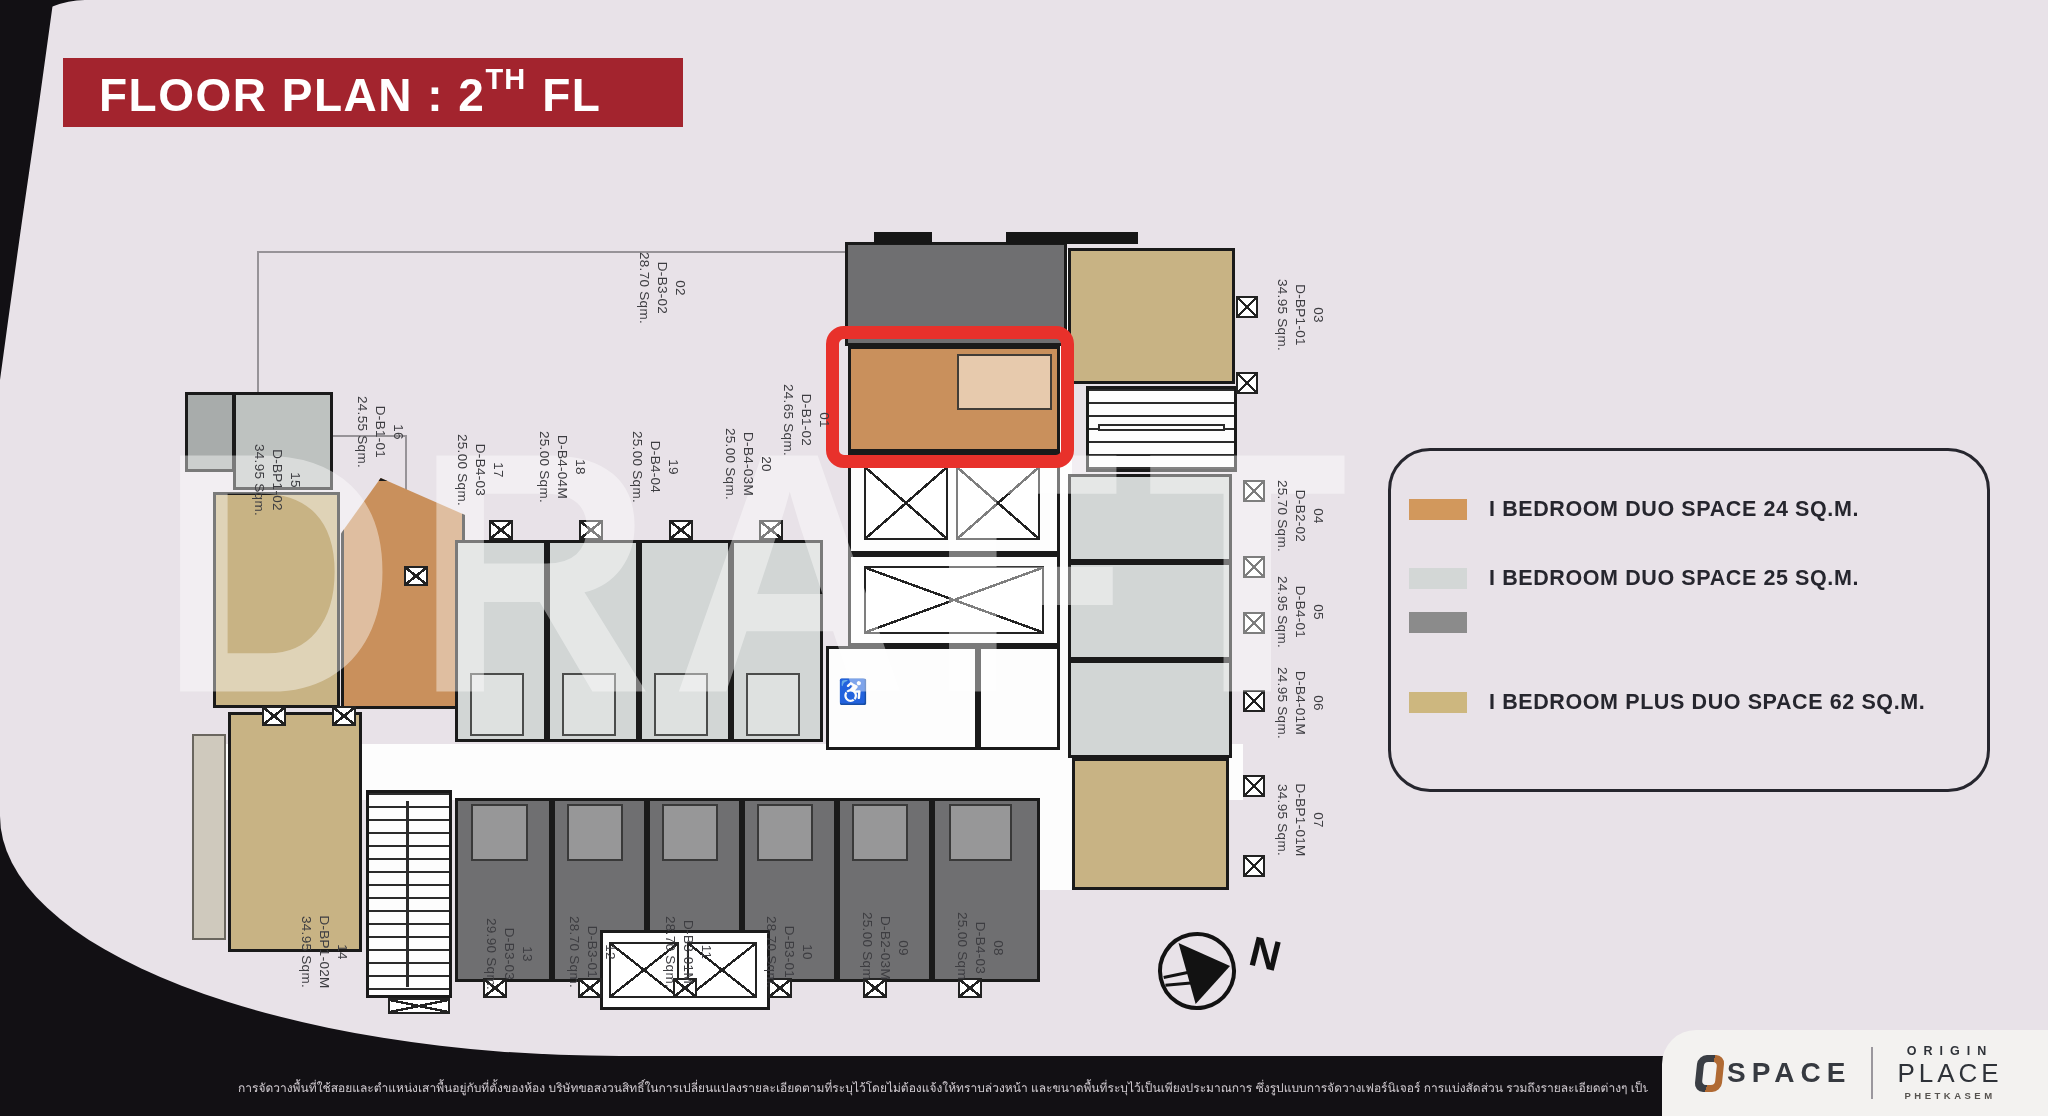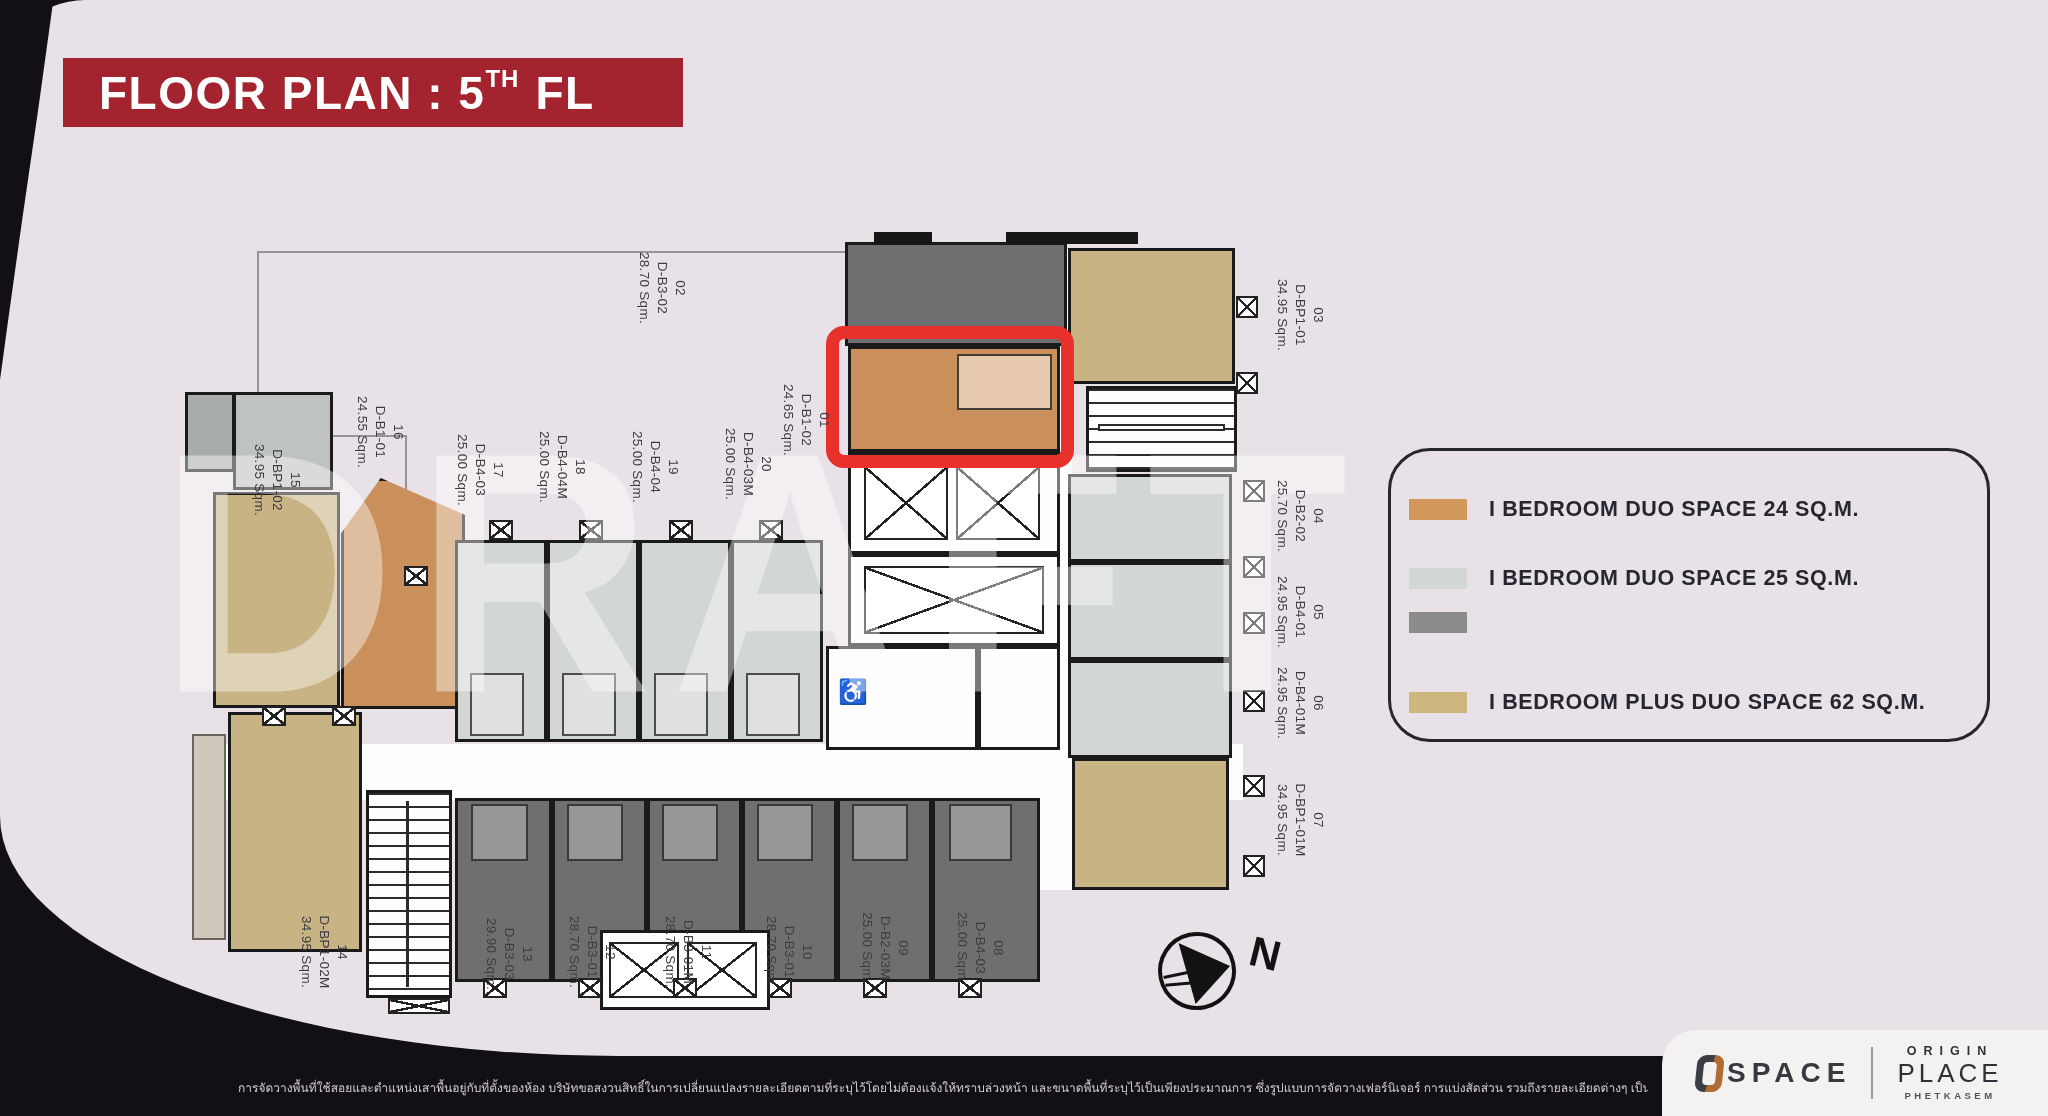--- a/index.html
+++ b/index.html
@@ -7,21 +7,21 @@
          font-family:"Liberation Sans",sans-serif;background:#121014;}
   
   .canvas{position:absolute;left:0;top:0;right:0;bottom:60px;background:#E8E2E8;
           border-radius:85px 0 0 0;border-bottom-left-radius:620px 240px;}
   .corner-wedge{position:absolute;left:0;top:0;width:92px;height:380px;background:#121014;
                 clip-path:polygon(0 0,58% 0,42% 28%,24% 58%,9% 84%,0 100%);}
   
   .banner{position:absolute;left:63px;top:58px;width:620px;height:69px;display:flex;
           align-items:center;padding-left:36px;box-sizing:border-box;}
   .banner-text{color:#fff;font-size:46px;font-weight:800;letter-spacing:1.5px;white-space:nowrap;}
-  .banner-text sup{font-size:24px;vertical-align:22px;letter-spacing:1px;}
+  .banner-text sup{font-size:29px;vertical-align:22px;letter-spacing:1px;}
   .banner-suffix{margin-left:16px;}
   
   #plan{position:absolute;inset:0;}
   .blk{position:absolute;box-sizing:border-box;}
   .b{border:3px solid #1A1A1A;z-index:2;}
   .b-thin{border:2px solid #6a665f;z-index:1;}
   .white{background:#FDFDFD;}
   .white-flat{background:#FDFDFD;z-index:1;}
   .fill-orange{background:var(--c-orange);}
   .fill-light{background:var(--c-light);}
@@ -57,21 +57,21 @@
              letter-spacing:18px;color:rgba(255,255,255,.42);z-index:5;line-height:1;
              transform:scaleY(1.04);pointer-events:none;user-select:none;}
   
   .unit-label{position:absolute;width:160px;transform:translate(-50%,-50%) rotate(90deg);
               text-align:center;font-size:13.5px;line-height:1.32;color:#3d3d41;z-index:7;
               letter-spacing:.3px;}
   .unit-label span{display:block;}
   
   .legend-title{position:absolute;left:1388px;top:270px;width:602px;text-align:center;
                 font-size:50px;font-weight:800;letter-spacing:4px;color:#26262E;}
-  .legend-box{position:absolute;left:1388px;top:448px;width:602px;height:294px;box-sizing:border-box;
+  .legend-box{position:absolute;left:1388px;top:448px;width:602px;height:344px;box-sizing:border-box;
               border:3px solid #26262E;border-radius:42px;}
   .legend-row{position:absolute;left:18px;display:flex;gap:22px;align-items:flex-start;}
   .legend-swatch{width:58px;height:21px;margin-top:4px;flex:none;}
   .legend-lines{font-size:21.5px;font-weight:600;letter-spacing:.6px;color:#26262E;line-height:29px;white-space:nowrap;}
   
   .north{position:absolute;left:1150px;top:922px;width:150px;height:100px;z-index:7;}
   .north-circle{position:absolute;left:8px;top:10px;width:78px;height:78px;border:4px solid #121212;
                 border-radius:50%;box-sizing:border-box;transform:rotate(-12deg);}
   .north-tri{position:absolute;inset:1px;background:#121212;clip-path:polygon(32% 4%,99% 53%,38% 97%);}
   .north-line1{position:absolute;left:1px;top:47%;width:38px;height:3px;background:#121212;}
@@ -95,21 +95,21 @@
   .place-main{font-size:26px;font-weight:500;letter-spacing:4px;color:#2E3238;}
   .place-sub{font-size:9.5px;font-weight:600;letter-spacing:3.5px;color:#56534F;margin-top:2px;}
 </style>
 </head>
 <body>
 
 <div id="stage" style="--c-orange: #C9905C; --c-light: #D2D6D5; --c-dark: #6F6F71; --c-tan: #C8B384; --c-highlight: #E8312B;">
   <div class="canvas">
 
     <div class="banner" style="background: rgb(163, 36, 46);">
-      <div class="banner-text"><span>FLOOR PLAN : 5</span><sup>TH</sup><span class="banner-suffix">FL</span></div>
+      <div class="banner-text"><span>FLOOR PLAN : 2</span><sup>TH</sup><span class="banner-suffix">FL</span></div>
     </div>
 
     <div id="plan">
       <span class="wc-glyph">♿</span>
       <div class="watermark">DRAFT</div>
       <div class="redbox"></div>
     <div class="pline" style="left: 257px; top: 251px; width: 928px; height: 2px;"></div>
         <div class="pline" style="left: 257px; top: 251px; width: 2px; height: 186px;"></div>
         <div class="pline" style="left: 257px; top: 435px; width: 150px; height: 2px;"></div>
         <div class="pline" style="left: 405px; top: 435px; width: 2px; height: 132px;"></div>

